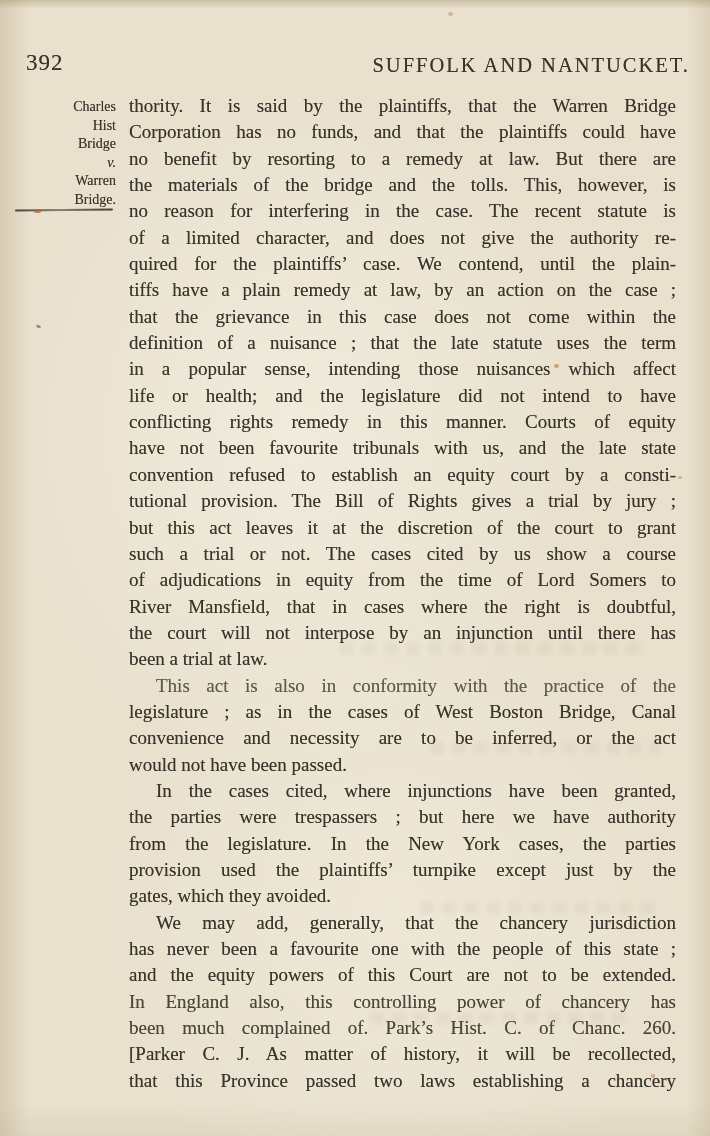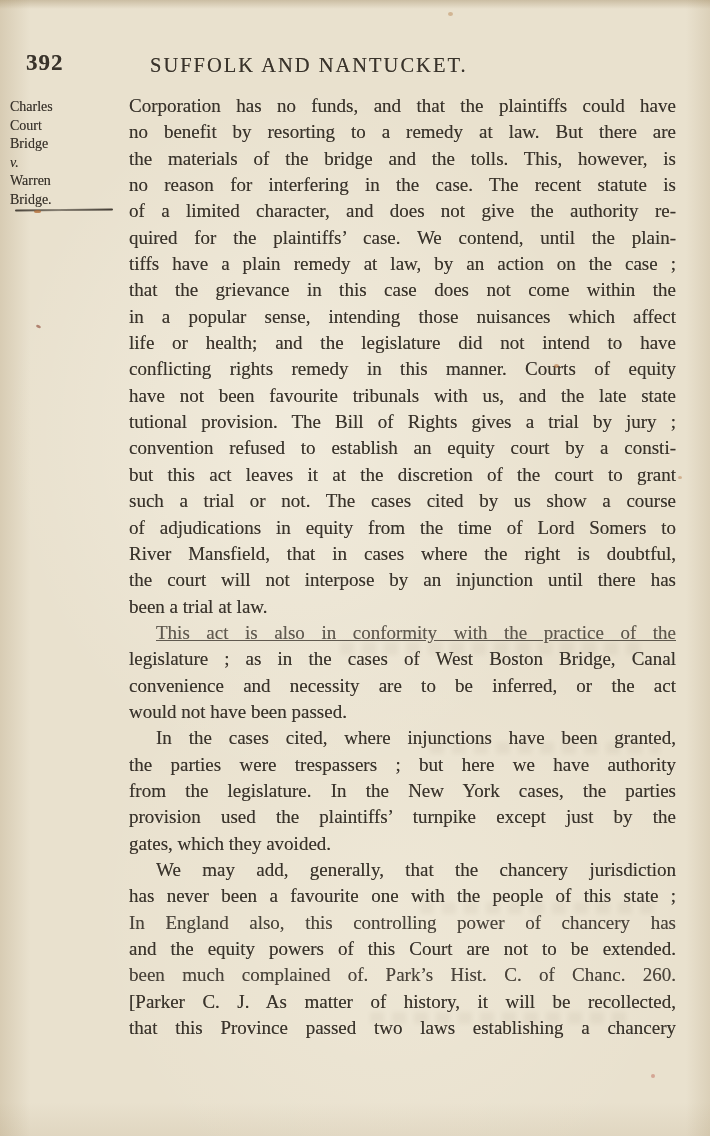--- a/index.html
+++ b/index.html
@@ -11,106 +11,108 @@
       radial-gradient(ellipse 400px 420px at 55% 80%, rgba(255,252,242,0.22), rgba(255,252,242,0) 75%),
       linear-gradient(90deg, rgba(146,120,74,0.20) 0px, rgba(146,120,74,0.0) 30px),
       linear-gradient(270deg, rgba(146,120,74,0.16) 0px, rgba(146,120,74,0.0) 24px),
       linear-gradient(180deg, rgba(134,108,64,0.30) 0px, rgba(134,108,64,0.0) 9px),
       linear-gradient(0deg, rgba(146,120,74,0.10) 0px, rgba(146,120,74,0.0) 34px),
       #e9e1ce;
     color:#39332b;
   }
   .ink{ text-shadow:0 0 0.5px rgba(57,51,43,0.55); }
   .pagenum{
-    position:absolute;left:26px;top:50px;font-size:23px;letter-spacing:1px;font-weight:bold;
+    position:absolute;left:26px;top:50px;font-size:23px;letter-spacing:1px;
   }
   .runhead{
-    position:absolute;left:150px;top:54px;width:540px;text-align:left;
+    position:absolute;left:150px;top:54px;width:540px;text-align:right;
     font-size:20.5px;letter-spacing:2px;white-space:nowrap;
   }
   .sidenote{
-    position:absolute;left:10px;top:98px;width:106px;text-align:left;
+    position:absolute;left:10px;top:98px;width:106px;text-align:right;
     font-size:14px;line-height:18.6px;
   }
   .sn-v{ font-style:italic; }
   .snrule{
     position:absolute;left:15px;top:209px;width:98px;height:2px;border-radius:1px;
     background:linear-gradient(90deg, rgba(57,51,43,0.9), rgba(57,51,43,0.55) 45%, rgba(57,51,43,0.95));
     transform:rotate(-0.7deg);
   }
   .bodytext{
     position:absolute;left:129px;top:93px;width:547px;
     font-size:19px;
   }
   .line{
     height:26.35px;line-height:26.35px;
     text-align:justify;text-align-last:justify;
     white-space:normal;
   }
   .line.endpara{ text-align-last:left; }
   .line.indent{ text-indent:27px; }
-  .line.faded{ opacity:0.78;text-decoration:underline; }
+  .line.faded{ opacity:0.78; }
   .line.faded2{ opacity:0.9; }
   .em{ }
   .stain{ position:absolute;border-radius:50%;pointer-events:none; }
   .ghost{
     position:absolute;pointer-events:none;opacity:0.055;filter:blur(2px);
     background:repeating-linear-gradient(90deg,#6b5d45 0 14px, rgba(0,0,0,0) 14px 22px);
   }
 </style>
 </head>
 <body>
 
 <div class="pagenum ink">392</div>
 <div class="runhead ink">SUFFOLK AND NANTUCKET.</div>
 
 <div class="sidenote ink">
   <div>Charles</div>
-  <div>Court</div>
+  <div>Hist</div>
   <div>Bridge</div>
   <div class="sn-v">v.</div>
   <div>Warren</div>
   <div>Bridge.</div>
 </div>
 <div class="snrule"></div>
 
 <div class="bodytext ink">
+  <div class="line"><span>thority. It is said by the plaintiffs, that the Warren Bridge</span><span class="em"></span><span></span></div>
   <div class="line"><span>Corporation has no funds, and that the plaintiffs could have</span><span class="em"></span><span></span></div>
   <div class="line"><span>no benefit by resorting to a remedy at law. But there are</span><span class="em"></span><span></span></div>
   <div class="line"><span>the materials of the bridge and the tolls. This, however, is</span><span class="em"></span><span></span></div>
   <div class="line"><span>no reason for interfering in the case. The recent statute is</span><span class="em"></span><span></span></div>
   <div class="line"><span>of a limited character, and does not give the authority re-</span><span class="em"></span><span></span></div>
   <div class="line"><span>quired for the plaintiffs’ case. We contend, until the plain-</span><span class="em"></span><span></span></div>
   <div class="line"><span>tiffs have a plain remedy at law, by an action on the case ;</span><span class="em"></span><span></span></div>
   <div class="line"><span>that the grievance in this case does not come within the</span><span class="em"></span><span></span></div>
+  <div class="line"><span>definition of a nuisance ; that the late statute uses the term</span><span class="em"></span><span></span></div>
   <div class="line"><span>in a popular sense, intending those nuisances which affect</span><span class="em"></span><span></span></div>
   <div class="line"><span>life or health; and the legislature did not intend to have</span><span class="em"></span><span></span></div>
   <div class="line"><span>conflicting rights remedy in this manner. Courts of equity</span><span class="em"></span><span></span></div>
   <div class="line"><span>have not been favourite tribunals with us, and the late state</span><span class="em"></span><span></span></div>
+  <div class="line"><span>convention refused to establish an equity court by a consti-</span><span class="em"></span><span></span></div>
   <div class="line"><span>tutional provision. The Bill of Rights gives a trial by jury ;</span><span class="em"></span><span></span></div>
-  <div class="line"><span>convention refused to establish an equity court by a consti-</span><span class="em"></span><span></span></div>
   <div class="line"><span>but this act leaves it at the discretion of the court to grant</span><span class="em"></span><span></span></div>
   <div class="line"><span>such a trial or not. The cases cited by us show a course</span><span class="em"></span><span></span></div>
   <div class="line"><span>of adjudications in equity from the time of Lord </span><span class="em">Somers</span><span> to</span></div>
   <div class="line"><span>River </span><span class="em">Mansfield</span><span>, that in cases where the right is doubtful,</span></div>
   <div class="line"><span>the court will not interpose by an injunction until there has</span><span class="em"></span><span></span></div>
   <div class="line endpara"><span>been a trial at law.</span><span class="em"></span><span></span></div>
   <div class="line indent faded"><span>This act is also in conformity with the practice of the</span><span class="em"></span><span></span></div>
   <div class="line"><span>legislature ; as in the cases of West Boston Bridge, Canal</span><span class="em"></span><span></span></div>
   <div class="line"><span>convenience and necessity are to be inferred, or the act</span><span class="em"></span><span></span></div>
   <div class="line endpara"><span>would not have been passed.</span><span class="em"></span><span></span></div>
   <div class="line indent"><span>In the cases cited, where injunctions have been granted,</span><span class="em"></span><span></span></div>
   <div class="line"><span>the parties were trespassers ; but here we have authority</span><span class="em"></span><span></span></div>
   <div class="line"><span>from the legislature. In the New York cases, the parties</span><span class="em"></span><span></span></div>
   <div class="line"><span>provision used the plaintiffs’ turnpike except just by the</span><span class="em"></span><span></span></div>
   <div class="line endpara"><span>gates, which they avoided.</span><span class="em"></span><span></span></div>
   <div class="line indent"><span>We may add, generally, that the chancery jurisdiction</span><span class="em"></span><span></span></div>
   <div class="line"><span>has never been a favourite one with the people of this state ;</span><span class="em"></span><span></span></div>
+  <div class="line"><span>and the equity powers of this Court are not to be extended.</span><span class="em"></span><span></span></div>
   <div class="line faded2"><span>In England also, this controlling power of chancery has</span><span class="em"></span><span></span></div>
-  <div class="line"><span>and the equity powers of this Court are not to be extended.</span><span class="em"></span><span></span></div>
   <div class="line faded2"><span>been much complained of. Park’s Hist. C. of Chanc. 260.</span><span class="em"></span><span></span></div>
   <div class="line"><span>[Parker C. J. As matter of history, it will be recollected,</span><span class="em"></span><span></span></div>
   <div class="line"><span>that this Province passed two laws establishing a chancery</span><span class="em"></span><span></span></div>
 </div>
 
 <div class="stain" style="left:34px;top:210px;width:7px;height:3px;background:rgba(176,106,51,0.75);"></div>
 <div class="stain" style="left:36px;top:325px;width:5px;height:3px;background:rgba(138,69,48,0.6);transform:rotate(25deg);"></div>
 <div class="stain" style="left:554px;top:364px;width:5px;height:4px;background:rgba(176,106,51,0.55);"></div>
 <div class="stain" style="left:651px;top:1074px;width:4px;height:4px;background:rgba(186,96,80,0.45);"></div>
 <div class="stain" style="left:448px;top:12px;width:5px;height:4px;background:rgba(176,116,61,0.4);"></div>

